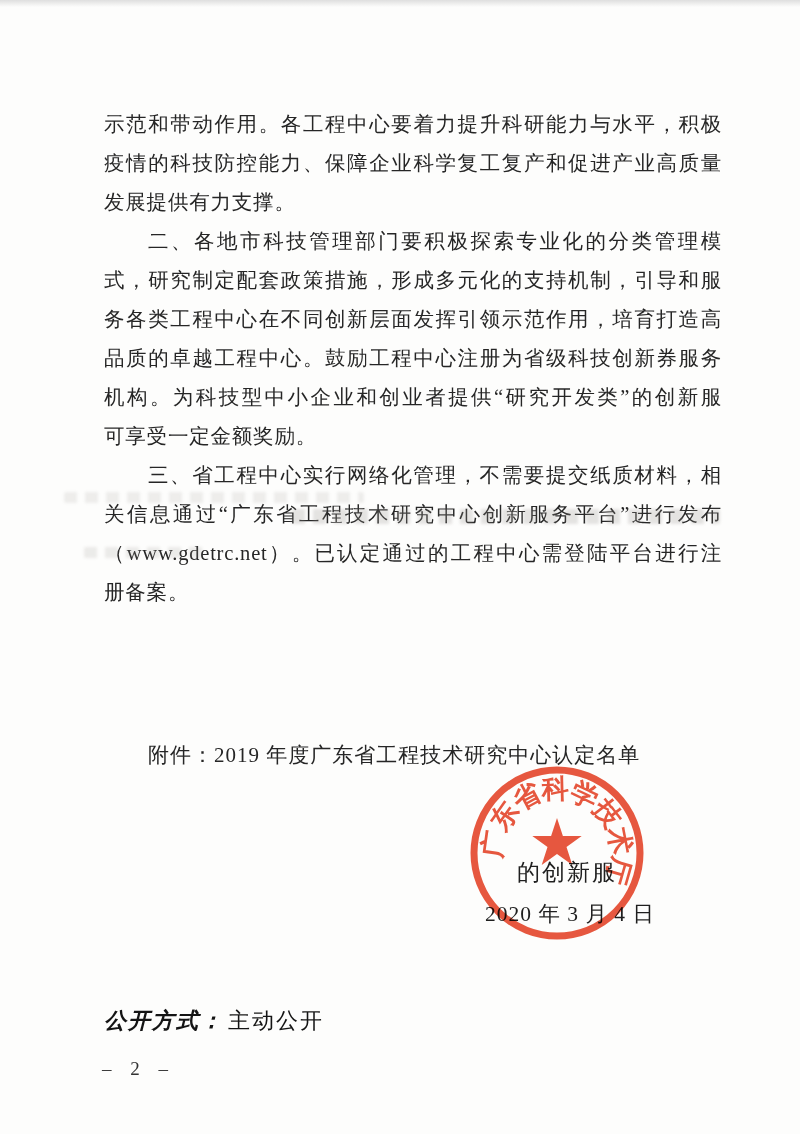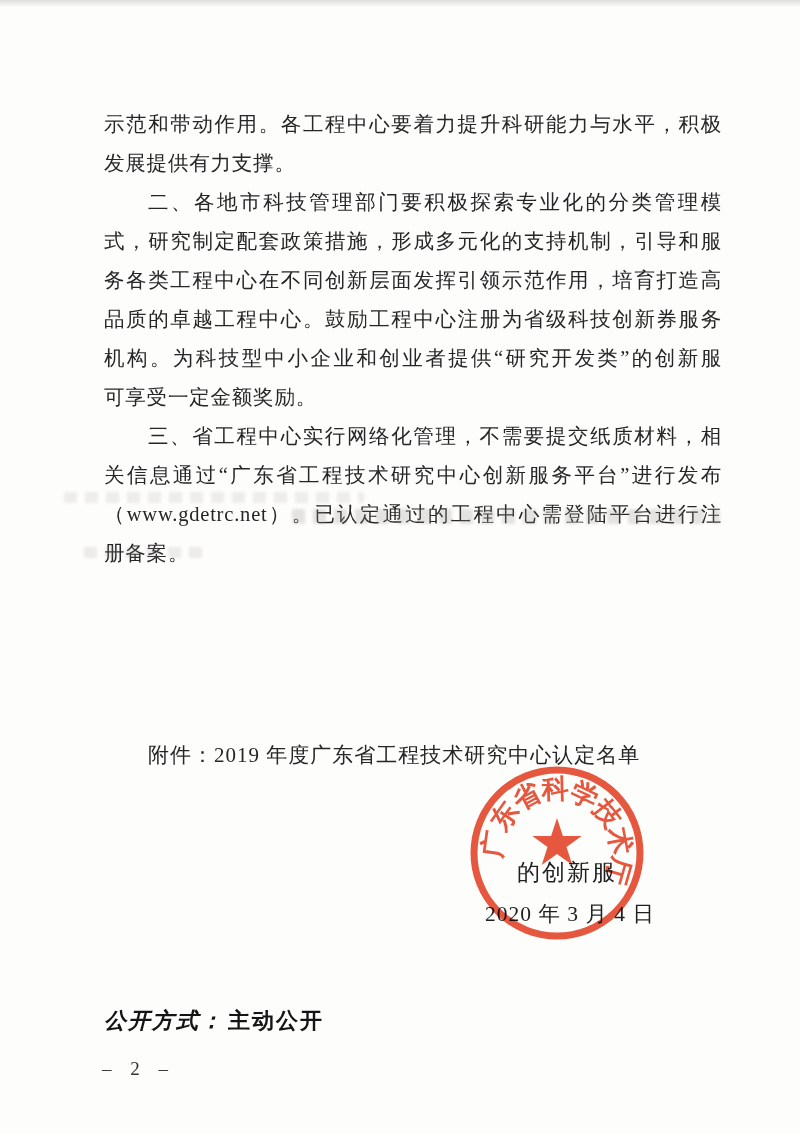--- a/index.html
+++ b/index.html
@@ -43,21 +43,21 @@
   .seal-char {
     font-size:27px; font-weight:bold;
     font-family:"Liberation Serif","DejaVu Serif",serif;
     text-anchor:middle; dominant-baseline:central;
   }
   .footer-row {
     position:absolute; top:1006px; left:104px;
     font-size:22px; white-space:nowrap; color:#141414;
   }
   .footer-row .label { font-weight:bold; letter-spacing:2px;font-style:italic; }
-  .footer-row .value { font-weight:bold; letter-spacing:2px; margin-left:4px; }
+  .footer-row .value { font-weight:normal; letter-spacing:2px; margin-left:4px; }
   .pagenum {
     position:absolute; top:1058px; left:102px;
     font-size:19px; letter-spacing:7px; color:#333; white-space:nowrap;
   }
   .ghost {
     position:absolute; filter:blur(1.6px); border-radius:2px;
     background:repeating-linear-gradient(90deg, rgba(152,148,143,.55) 0 13px, rgba(255,255,255,0) 13px 21px);
   }
   .g1 { top:509px; left:292px; width:428px; height:15px; opacity:.45; }
   .g2 { top:492px; left:64px;  width:300px; height:11px; opacity:.28; }
@@ -65,20 +65,21 @@
 </style>
 </head>
 <body>
 
 <div class="page">
 
   <div class="scan-top"></div>
 
   <div class="content">
       <div class="line">示范和带动作用。各工程中心要着力提升科研能力与水平，积极</div>
+      <div class="line">疫情的科技防控能力、保障企业科学复工复产和促进产业高质量</div>
       <div class="line last">发展提供有力支撑。</div>
       <div class="line indent">二、各地市科技管理部门要积极探索专业化的分类管理模</div>
       <div class="line">式，研究制定配套政策措施，形成多元化的支持机制，引导和服</div>
       <div class="line">务各类工程中心在不同创新层面发挥引领示范作用，培育打造高</div>
       <div class="line">品质的卓越工程中心。鼓励工程中心注册为省级科技创新券服务</div>
       <div class="line">机构。为科技型中小企业和创业者提供“研究开发类”的创新服</div>
       <div class="line last">可享受一定金额奖励。</div>
       <div class="line indent">三、省工程中心实行网络化管理，不需要提交纸质材料，相</div>
       <div class="line">关信息通过“广东省工程技术研究中心创新服务平台”进行发布</div>
       <div class="line">（www.gdetrc.net）。已认定通过的工程中心需登陆平台进行注</div>

